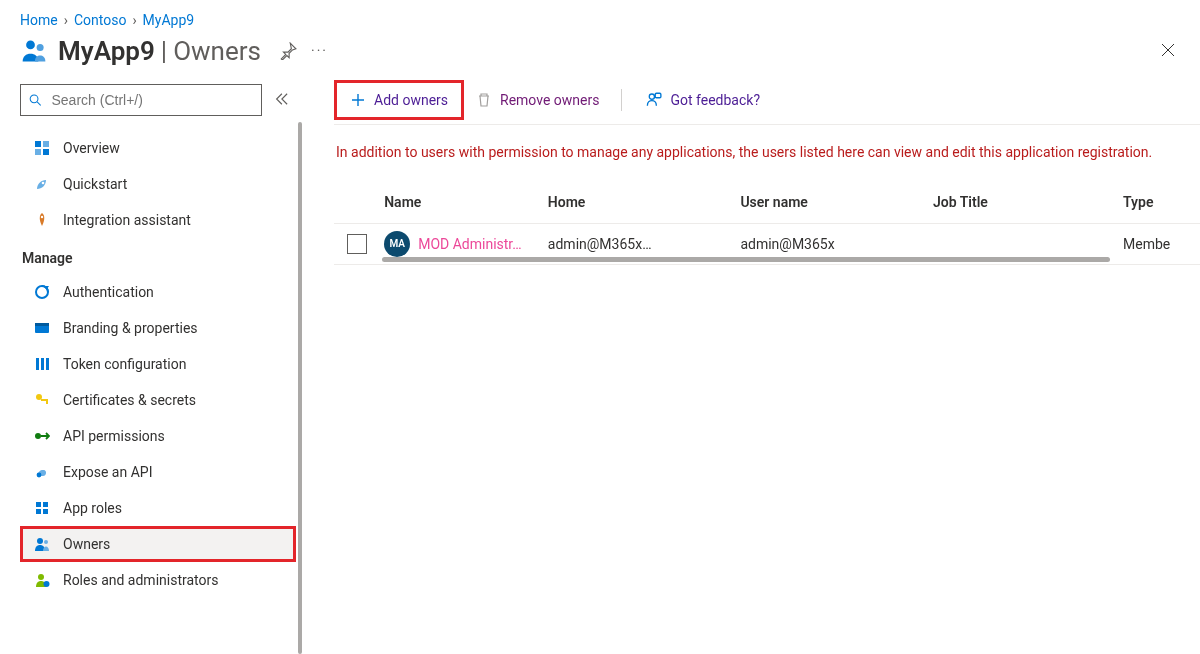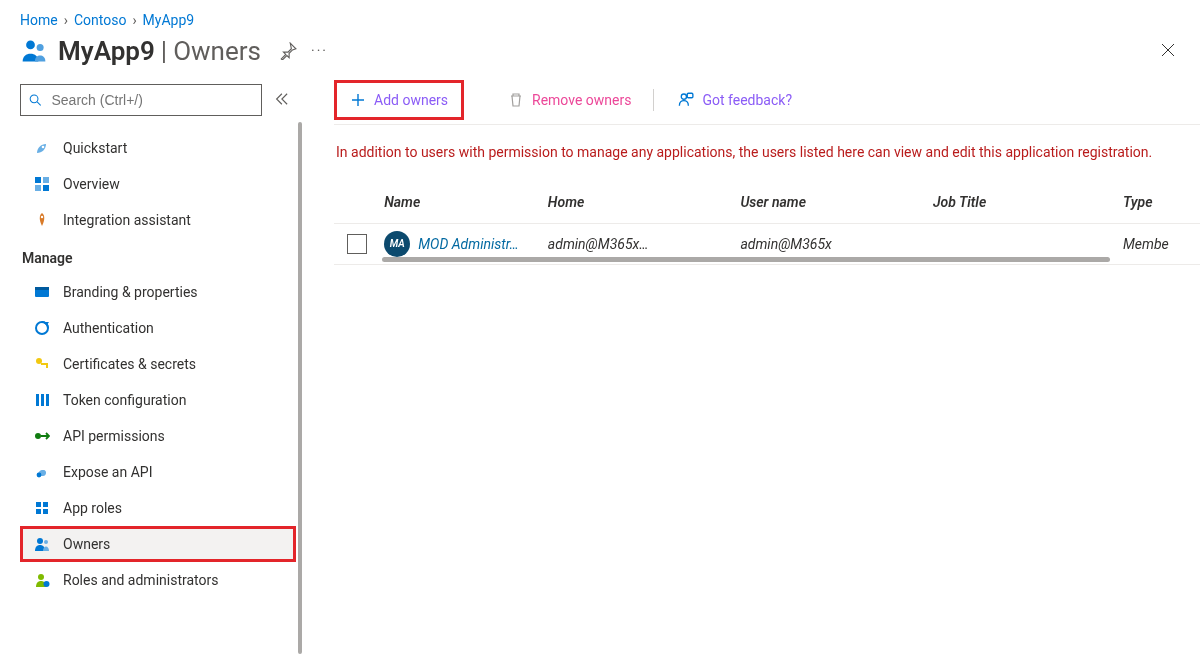--- a/index.html
+++ b/index.html
@@ -158,43 +158,43 @@
     height: 48px;
     border-bottom: 1px solid #edebe9;
   }
   .tb-btn {
     display: flex;
     align-items: center;
     gap: 8px;
     height: 32px;
     padding: 0 12px;
     cursor: pointer;
-    color: #8b5cf6;
-  }
-  .tb-btn.disabled { color: #ec4899; cursor: default; margin-left: 32px; }
+    color: #4c1d95;
+  }
+  .tb-btn.disabled { color: #701a75; cursor: default; }
   .tb-btn svg { display:block; }
   .tb-sep {
     width: 1px;
     height: 22px;
     background: #d2d0ce;
     margin: 0 10px;
   }
   .highlight-box {
     border: 3px solid #e3252a;
     padding: 1px;
     display: flex;
     align-items: center;
   }
   .desc {
     padding: 18px 24px 18px 2px;
     color: #b91c1c;
     font-size: 14px;
     line-height: 1.4;
   }
-  .table-wrap { width: 100%; font-style: italic; }
+  .table-wrap { width: 100%; }
   .th-row, .td-row {
     display: flex;
     align-items: center;
     font-size: 14px;
   }
   .th-row {
     font-weight: 600;
     border-bottom: 1px solid #edebe9;
     height: 42px;
   }
@@ -217,21 +217,21 @@
   }
   .row-hscroll {
     position: absolute;
     left: 48px;
     right: 90px;
     bottom: 2px;
     height: 5px;
     background: #aba9a7;
     border-radius: 3px;
   }
-  .name-link { color:#0369a1; overflow:hidden; text-overflow:ellipsis; white-space:nowrap; }
+  .name-link { color:#ec4899; overflow:hidden; text-overflow:ellipsis; white-space:nowrap; }
   .checkbox {
     width:18px; height:18px; border:1px solid #605e5c; background:#fff;
   }
 </style>
 </head>
 <body>
 
 <div class="page">
 
   <div class="breadcrumb">
@@ -287,87 +287,87 @@
         <span class="collapse-btn">
           <svg width="14" height="14" viewBox="0 0 16 16">
               <path d="M9 2L3 8l6 6M15 2L9 8l6 6" fill="none" stroke="#605e5c" stroke-width="1.3"></path>
             </svg>
         </span>
       </div>
 
       <div class="nav-item">
         <span class="nav-icon">
           <svg width="16" height="16" viewBox="0 0 16 16">
-              <path d="M3 13c0-5 4-9 9-9 0 5-4 9-9 9z" fill="#69afe5"></path>
-              <circle cx="9" cy="7" r="1.3" fill="#fff"></circle>
-            </svg>
-        </span>
-        <span>Quickstart</span>
-      </div>
-      <div class="nav-item">
-        <span class="nav-icon">
-          <svg width="16" height="16" viewBox="0 0 16 16">
               <rect x="1" y="1" width="6" height="6" fill="#0078d4"></rect>
               <rect x="9" y="1" width="6" height="6" fill="#69afe5"></rect>
               <rect x="1" y="9" width="6" height="6" fill="#69afe5"></rect>
               <rect x="9" y="9" width="6" height="6" fill="#0078d4"></rect>
             </svg>
         </span>
         <span>Overview</span>
       </div>
       <div class="nav-item">
         <span class="nav-icon">
           <svg width="16" height="16" viewBox="0 0 16 16">
+              <path d="M3 13c0-5 4-9 9-9 0 5-4 9-9 9z" fill="#69afe5"></path>
+              <circle cx="9" cy="7" r="1.3" fill="#fff"></circle>
+            </svg>
+        </span>
+        <span>Quickstart</span>
+      </div>
+      <div class="nav-item">
+        <span class="nav-icon">
+          <svg width="16" height="16" viewBox="0 0 16 16">
               <path d="M8 1c3 2 3 7 0 13-3-6-3-11 0-13z" fill="#d97b29"></path>
               <circle cx="8" cy="5" r="1.2" fill="#fff"></circle>
             </svg>
         </span>
         <span>Integration assistant</span>
       </div>
 
       <div class="nav-section">Manage</div>
 
-      <div class="nav-item">
-        <span class="nav-icon">
-          <svg width="16" height="16" viewBox="0 0 16 16">
-              <rect x="1" y="3" width="14" height="10" rx="1" fill="#0078d4"></rect>
-              <rect x="1" y="3" width="14" height="3" fill="#005a9e"></rect>
-            </svg>
-        </span>
-        <span>Branding &amp; properties</span>
-      </div>
       <div class="nav-item">
         <span class="nav-icon">
           <svg width="16" height="16" viewBox="0 0 16 16">
               <circle cx="8" cy="8" r="6" fill="none" stroke="#0078d4" stroke-width="2"></circle>
               <path d="M8 2a6 6 0 016 6" fill="none" stroke="#0078d4" stroke-width="2"></path>
               <polygon points="11,2 15,2 13,5" fill="#0078d4"></polygon>
             </svg>
         </span>
         <span>Authentication</span>
       </div>
       <div class="nav-item">
         <span class="nav-icon">
           <svg width="16" height="16" viewBox="0 0 16 16">
+              <rect x="1" y="3" width="14" height="10" rx="1" fill="#0078d4"></rect>
+              <rect x="1" y="3" width="14" height="3" fill="#005a9e"></rect>
+            </svg>
+        </span>
+        <span>Branding &amp; properties</span>
+      </div>
+      <div class="nav-item">
+        <span class="nav-icon">
+          <svg width="16" height="16" viewBox="0 0 16 16">
+              <rect x="2" y="2" width="3" height="12" fill="#0078d4"></rect>
+              <rect x="7" y="2" width="3" height="12" fill="#0078d4"></rect>
+              <rect x="12" y="2" width="3" height="12" fill="#0078d4"></rect>
+            </svg>
+        </span>
+        <span>Token configuration</span>
+      </div>
+      <div class="nav-item">
+        <span class="nav-icon">
+          <svg width="16" height="16" viewBox="0 0 16 16">
               <circle cx="5" cy="5" r="3" fill="#f2c811"></circle>
               <rect x="7" y="7" width="7" height="2" fill="#f2c811"></rect>
               <rect x="12" y="9" width="2" height="3" fill="#f2c811"></rect>
             </svg>
         </span>
         <span>Certificates &amp; secrets</span>
-      </div>
-      <div class="nav-item">
-        <span class="nav-icon">
-          <svg width="16" height="16" viewBox="0 0 16 16">
-              <rect x="2" y="2" width="3" height="12" fill="#0078d4"></rect>
-              <rect x="7" y="2" width="3" height="12" fill="#0078d4"></rect>
-              <rect x="12" y="2" width="3" height="12" fill="#0078d4"></rect>
-            </svg>
-        </span>
-        <span>Token configuration</span>
       </div>
       <div class="nav-item">
         <span class="nav-icon">
           <svg width="16" height="16" viewBox="0 0 16 16">
               <circle cx="4" cy="8" r="3" fill="#107c10"></circle>
               <path d="M7 8h7M12 5l3 3-3 3" fill="none" stroke="#107c10" stroke-width="1.8"></path>
             </svg>
         </span>
         <span>API permissions</span>
       </div>

